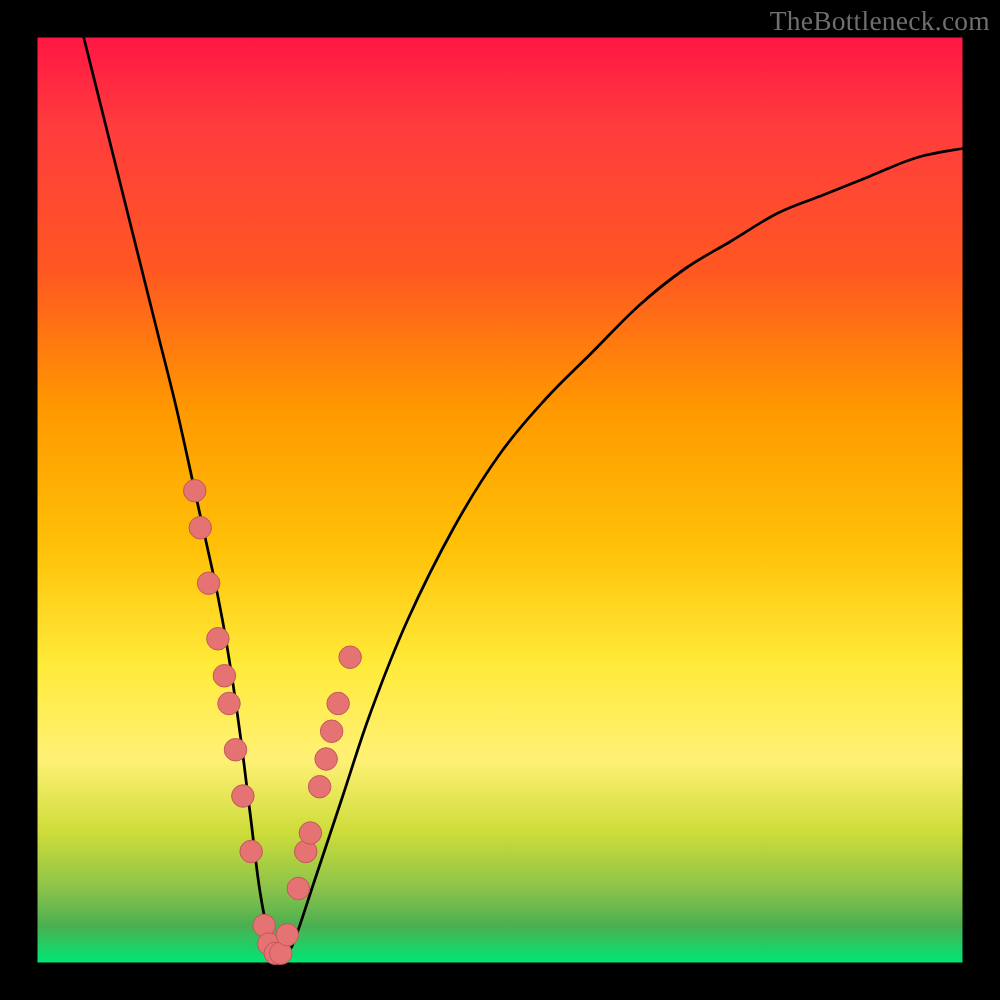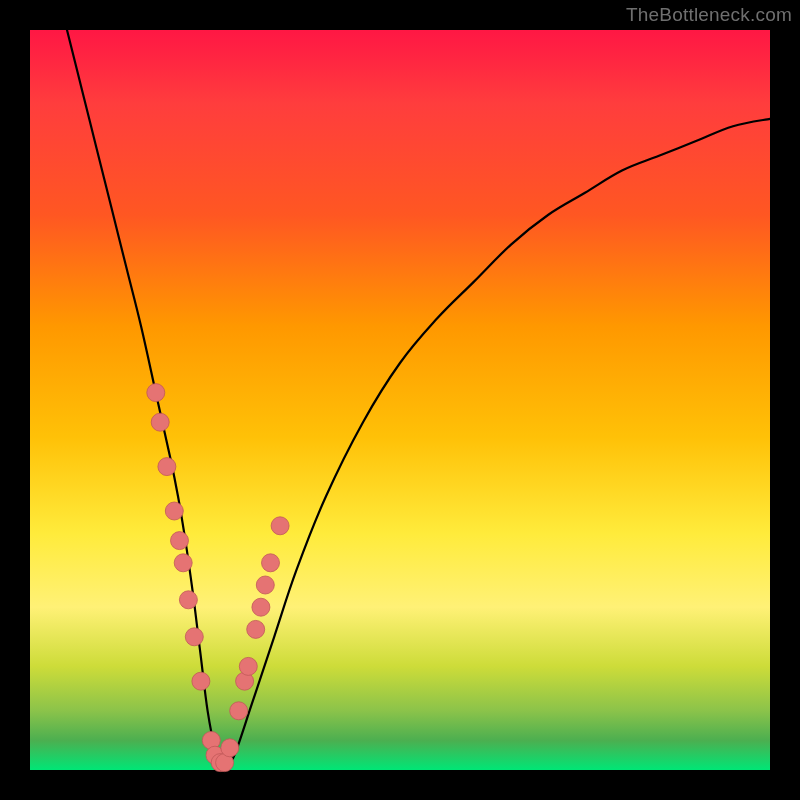--- a/index.html
+++ b/index.html
@@ -27,22 +27,22 @@
       #cddc39 86%,
       #8bc34a 92%,
       #4caf50 96%,
       #00e676 100%
     );
   }
   .watermark {
     position: absolute;
     top: 4px;
     right: 8px;
-    font-family: Liberation Sans, sans-serif;
-    font-size: 19px;
+    font-family: Liberation Serif, serif;
+    font-size: 22px;
     color: #6f6f6f;
     letter-spacing: 0.2px;
     user-select: none;
   }
   svg.curve {
     position: absolute;
     left: 30px;
     top: 30px;
     width: 740px;
     height: 740px;

